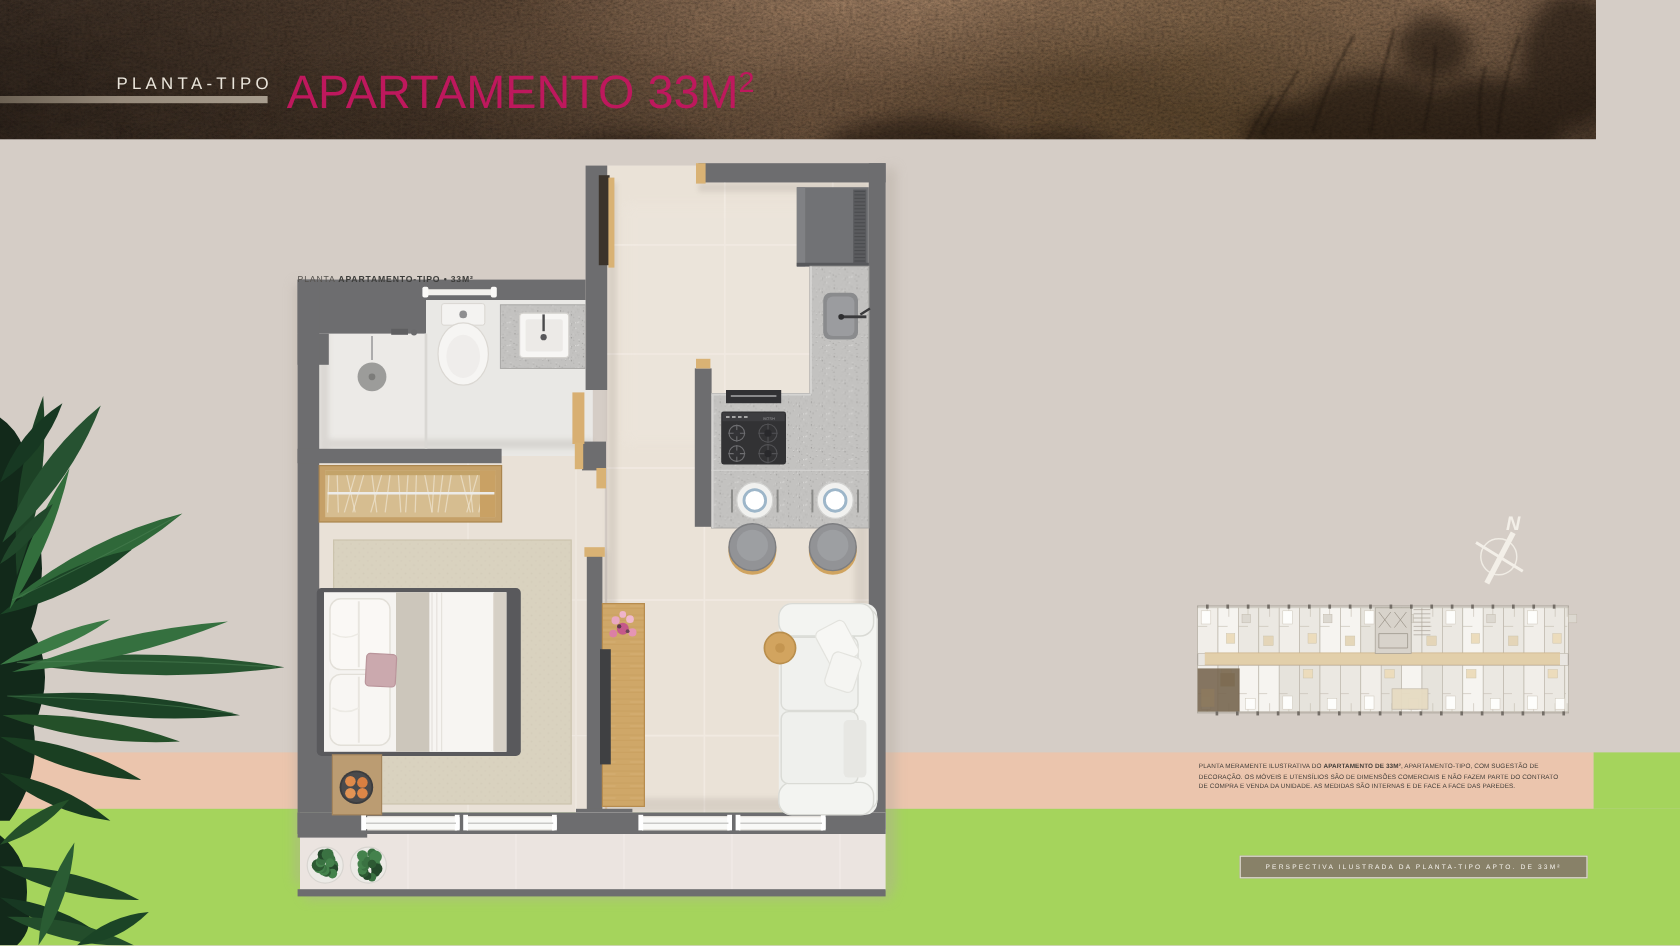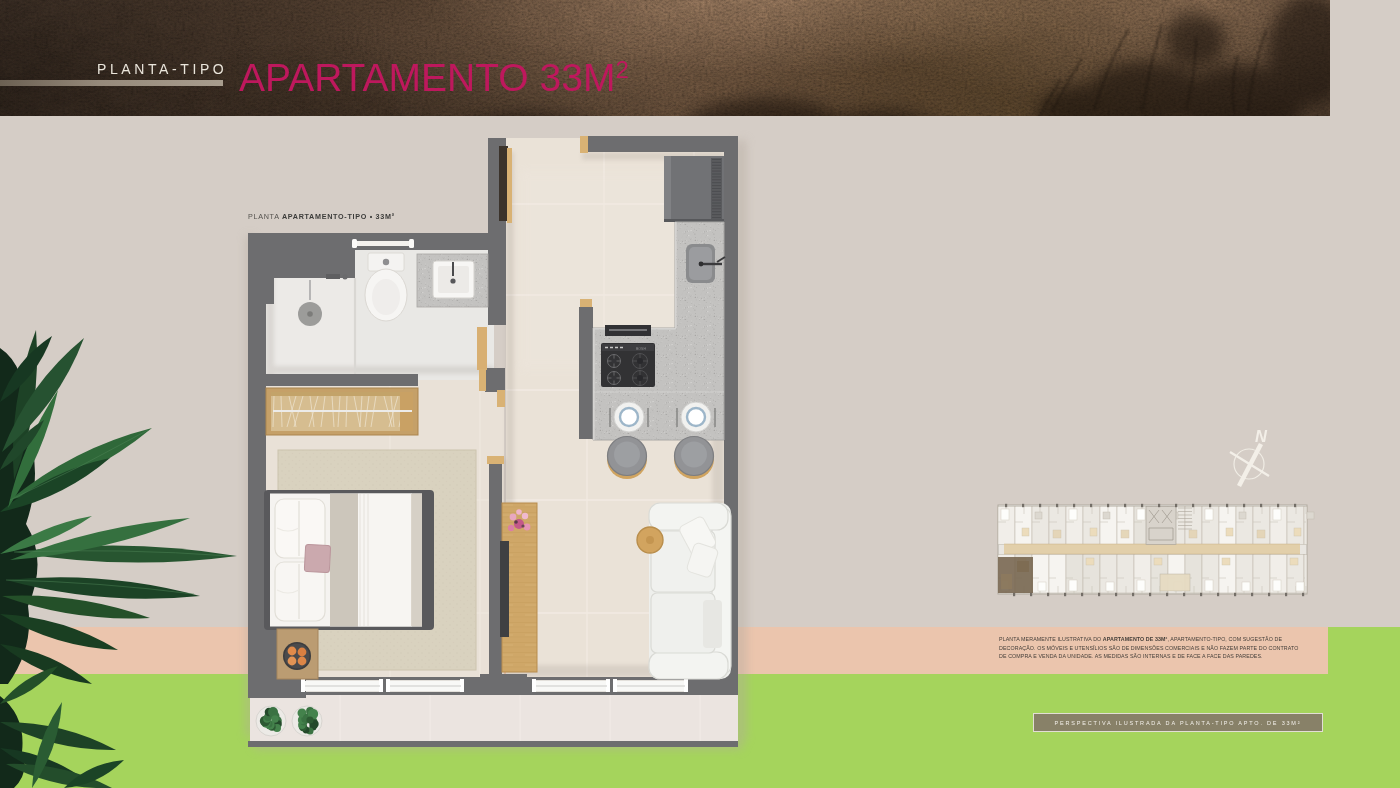--- a/index.html
+++ b/index.html
@@ -650,19 +650,19 @@
       <rect x="1251" y="592.8" width="2.2" height="3.4" fill="#6a655e" opacity="0.9"></rect>
       <rect x="1260" y="503.8" width="2.2" height="3.4" fill="#6a655e" opacity="0.9"></rect>
       <rect x="1268" y="592.8" width="2.2" height="3.4" fill="#6a655e" opacity="0.9"></rect>
       <rect x="1277" y="503.8" width="2.2" height="3.4" fill="#6a655e" opacity="0.9"></rect>
       <rect x="1285" y="592.8" width="2.2" height="3.4" fill="#6a655e" opacity="0.9"></rect>
       <rect x="1294" y="503.8" width="2.2" height="3.4" fill="#6a655e" opacity="0.9"></rect>
       <rect x="1302" y="592.8" width="2.2" height="3.4" fill="#6a655e" opacity="0.9"></rect>
     </g>
 </svg>
 
-<div class="abs" style="left:248px;top:212px;font-size:7.2px;letter-spacing:0.7px;color:#3c3c3a;"><span style="font-weight:400;color:#55524e;">PLANTA </span><b>APARTAMENTO-TIPO • 33M²</b></div>
+<div class="abs" style="left:248px;top:228px;font-size:7.2px;letter-spacing:0.7px;color:#3c3c3a;"><span style="font-weight:400;color:#55524e;">PLANTA </span><b>APARTAMENTO-TIPO • 33M²</b></div>
 
 <div class="abs" style="left:999px;top:635px;font-size:5.3px;line-height:8.7px;letter-spacing:0.1px;color:#433e39;white-space:nowrap;">PLANTA MERAMENTE ILUSTRATIVA DO <b>APARTAMENTO DE 33M²</b>, APARTAMENTO-TIPO, COM SUGESTÃO DE<br>DECORAÇÃO. OS MÓVEIS E UTENSÍLIOS SÃO DE DIMENSÕES COMERCIAIS E NÃO FAZEM PARTE DO CONTRATO<br>DE COMPRA E VENDA DA UNIDADE. AS MEDIDAS SÃO INTERNAS E DE FACE A FACE DAS PAREDES.</div>
 
 <div class="abs" style="left:1033px;top:713px;width:288px;height:17px;background:rgba(133,121,105,0.92);border:1px solid rgba(242,239,233,0.85);display:flex;align-items:center;justify-content:center;">
     <span style="font-size:5.5px;letter-spacing:1.8px;color:#f3f0ea;white-space:nowrap;">PERSPECTIVA ILUSTRADA DA PLANTA-TIPO APTO. DE 33M²</span>
   </div>
 
 </body></html>

